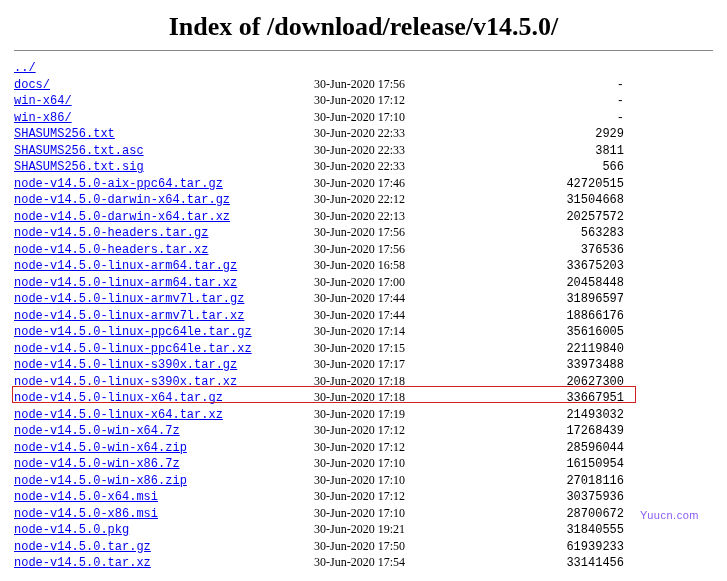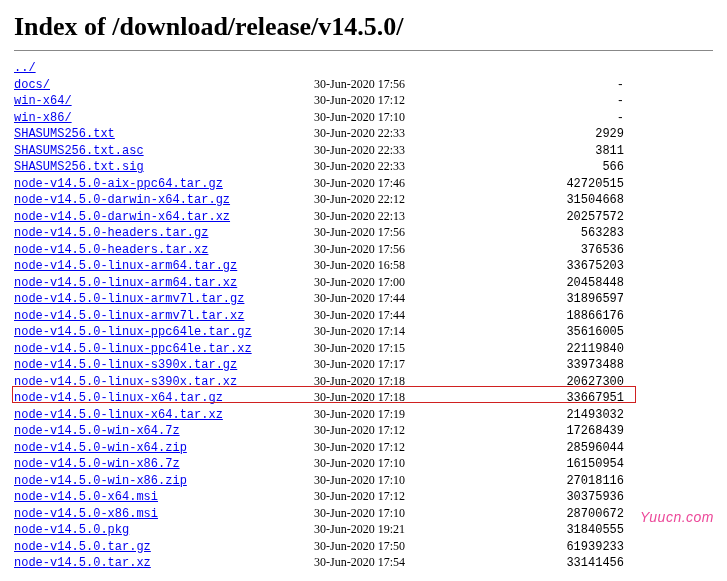--- a/index.html
+++ b/index.html
@@ -8,20 +8,21 @@
     padding: 8px 14px;
     background: #ffffff;
     width: 727px;
     box-sizing: border-box;
   }
   h1 {
     font-size: 26px;
     font-weight: bold;
     margin: 4px 0 8px 0;
     color: #000;
+    text-align: center;
   }
   hr {
     border: none;
     border-top: 1px solid #888;
     margin: 4px 0 10px 0;
   }
   pre.listing {
     font-family: "Courier New", monospace;
     font-size: 12px;
     line-height: 15.5px;
@@ -50,23 +51,22 @@
   }
   .highlight-box {
     border: 1.5px solid #d02020;
     position: absolute;
     pointer-events: none;
     box-sizing: border-box;
   }
   .watermark {
     position: absolute;
     font-family: Arial, sans-serif;
-    font-size: 14px;
-    font-style: italic;
-    color: #ec4899;
+    font-size: 11px;
+    color: #8b5cf6;
     letter-spacing: 0.5px;
     pointer-events: none;
   }
 </style>
 </head>
 <body>
 
 <h1>Index of /download/release/v14.5.0/</h1>
 <hr>
 

